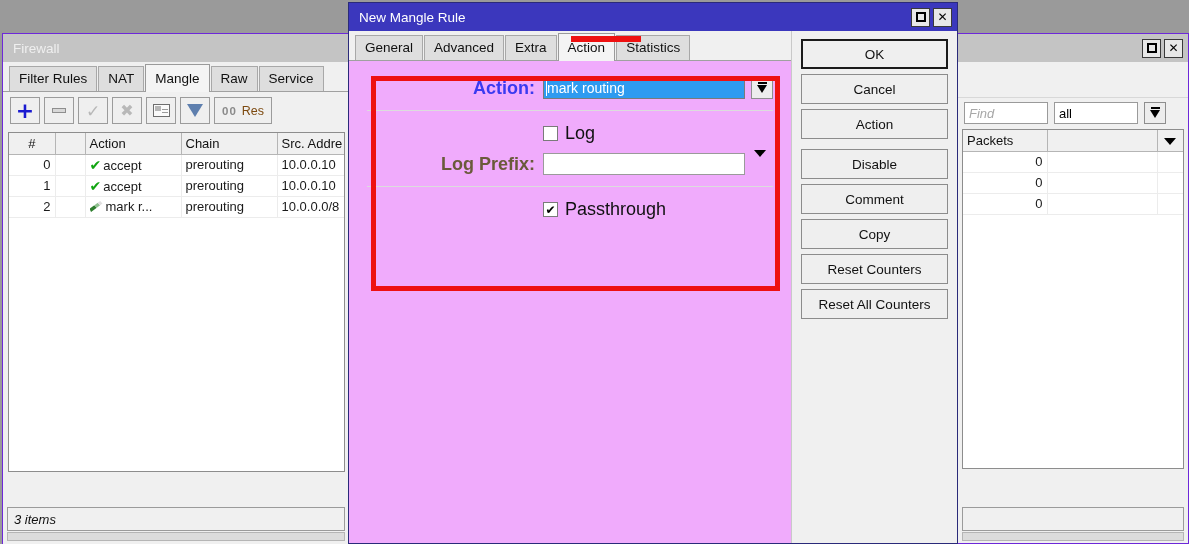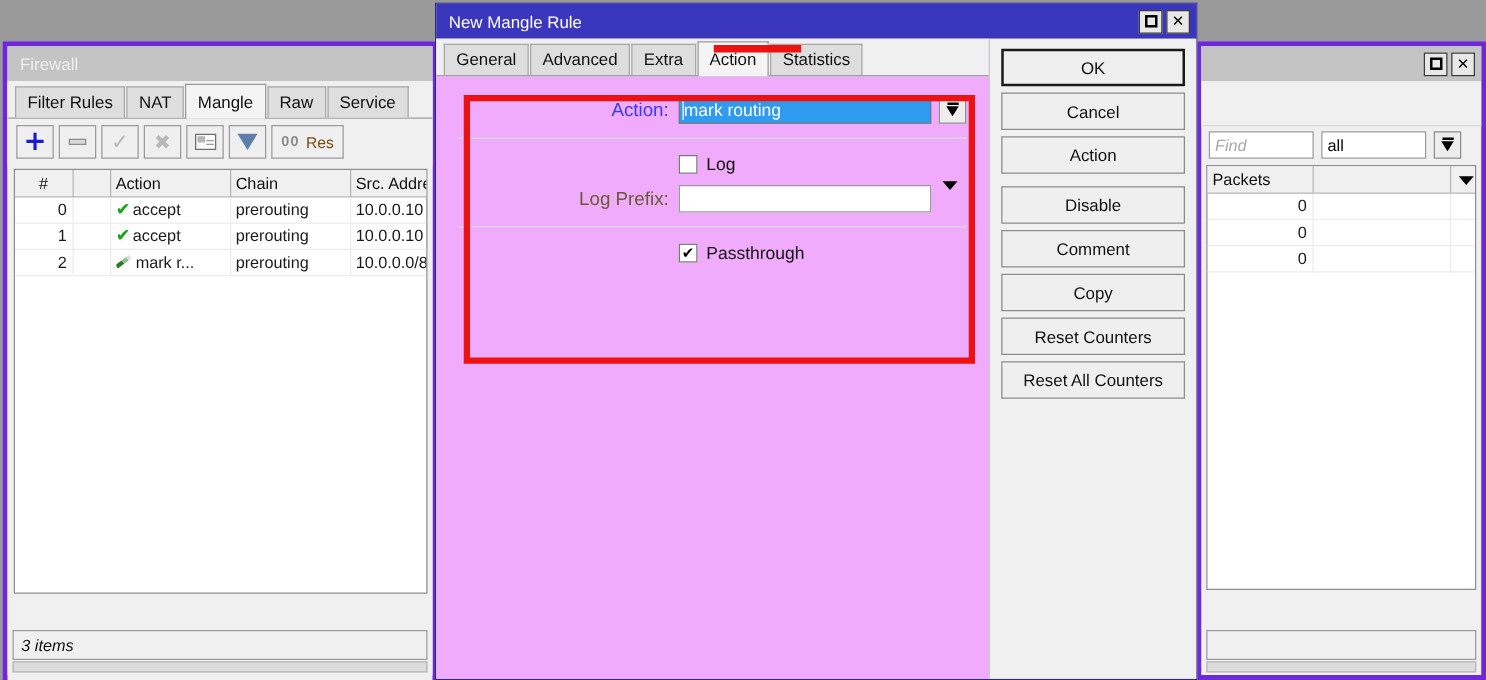--- a/index.html
+++ b/index.html
@@ -10,21 +10,21 @@
     font-family: "Liberation Sans", sans-serif;
     font-size: 13px;
     background: #9a9a9a;
   }
   #root { position: relative; width: 1189px; height: 544px; }
 
   
   .win {
     position: absolute;
     background: #f0f0f0;
-    border: 4px solid #6d28d9;
+    border: 1px solid #6d28d9;
   }
   .titlebar {
     height: 28px;
     display: flex;
     align-items: center;
     padding: 0 2px 0 10px;
     font-size: 13.5px;
     user-select: none;
     gap: 16px;
   }
@@ -180,39 +180,39 @@
   }
 
   
   #dlg { left: 348px; top: 2px; width: 610px; height: 542px; border: 1px solid #2a2a7a; }
   #dlg .body { display: flex; height: calc(100% - 28px); }
   #dlg .left { flex: 1; position: relative; background:#f0abfc; border-right:1px solid #c9c9c9;}
   #dlg .formarea { padding: 16px 18px 0 18px; position: relative; }
   .frow { display: flex; align-items: center; margin-bottom: 9px; }
   .flabel {
     width: 176px; text-align: right; padding-right: 8px;
-    font-size: 15px; color: #3a3af0;
+    font-size: 18px; color: #3a3af0; font-weight: bold;
   }
   .flabel.dim { color: #6a5a3a; }
   .fin {
     height: 22px; border: 1px solid #9a9a9a; background:#fff;
     display:flex; align-items:center; padding: 0 2px; font-size:14px;
     width: 202px;
   }
   .fin.sel { background: #2e9bf0; color: #fff; border-color:#7a7a7a; }
   .fin.sel .cursor { width:1px;height:15px;background:#fff;margin-right:0px; }
   .sep { height:1px; background:#dcdcdc; margin: 11px 0 12px 0; }
   .cbrow { display:flex; align-items:center; }
   .cbox {
     width: 15px; height: 15px; border:1px solid #7a7a7a; background:#fff;
     display:flex;align-items:center;justify-content:center;
     font-size:12px; color:#000; font-family: "DejaVu Sans", sans-serif;
     margin-right: 7px;
   }
-  .cblabel { font-size: 14px; color: #111; }
+  .cblabel { font-size: 18px; color: #111; }
   
   #dlg .right {
     width: 178px; background:#f0f0f0; padding: 8px 9px 0 9px;
   }
   .dbtn {
     width: 100%; height: 30px; margin-bottom: 5px;
     background: #efefef; border: 1px solid #8c8c8c;
     font-size: 13.5px; color:#111;
     display:flex; align-items:center; justify-content:center;
   }

